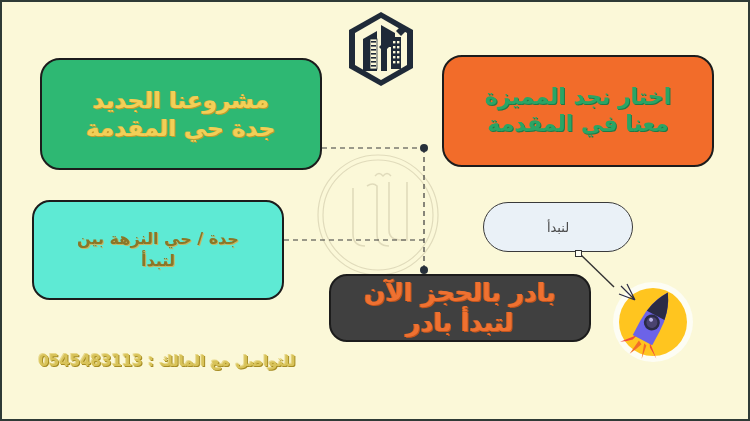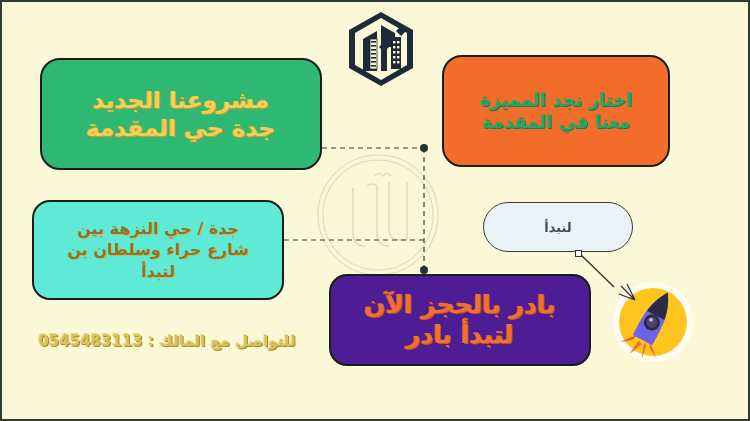--- a/index.html
+++ b/index.html
@@ -71,25 +71,25 @@
     color: #f2cf57;
     font-size: 23px;
     font-weight: bold;
     text-shadow: 1px 1px 0 #c59b2a, -1px 0 0 #d8b03b;
     letter-spacing: .5px;
   }
 
   
   .card-orange {
     left: 440px; top: 53px;
-    width: 228px; height: 112px;
+    width: 272px; height: 112px;
     background: #f26c2a;
     border-radius: 20px;
     color: #2aa565;
-    font-size: 18px;
+    font-size: 22px;
     font-weight: bold;
     text-shadow: 1px 1px 0 #1d7a49;
   }
 
   
   .card-white {
     left: 30px; top: 198px;
     width: 252px; height: 100px;
     background: #5eead4;
     border-radius: 18px;
@@ -97,22 +97,22 @@
     font-size: 16px;
     font-weight: bold;
     line-height: 1.35;
     text-shadow: 1px 1px 0 #c9b560;
     padding: 4px 10px;
   }
 
   
   .card-yellow {
     left: 327px; top: 272px;
-    width: 262px; height: 92px;
-    background: #4c1d95;
+    width: 262px; height: 68px;
+    background: #404040;
     border-radius: 18px;
     color: #ef7131;
     font-size: 25px;
     font-weight: bold;
     text-shadow: 1px 1px 0 #c4541c, -1px 0 0 #d2601f;
   }
 
   
   .pill {
     position: absolute;
@@ -120,42 +120,41 @@
     width: 150px; height: 50px;
     box-sizing: border-box;
     background: #eaf1f7;
     border: 1.5px solid #3a3a3a;
     border-radius: 26px;
     display: flex;
     align-items: center;
     justify-content: center;
     color: #4a4a4a;
     font-size: 13px;
-    font-weight: bold;
   }
   .pill-handle {
     position: absolute;
     left: 573px; top: 248px;
     width: 7px; height: 7px;
     background: #fdfdf4;
     border: 1.2px solid #333;
     box-sizing: border-box;
   }
 
   
   .rocket {
     position: absolute;
     left: 603px; top: 272px;
     width: 92px; height: 92px;
   }
 
   
   .contact {
     position: absolute;
-    left: 30px; top: 330px;
+    left: 30px; top: 350px;
     width: 270px;
     text-align: center;
     color: #d8c35a;
     font-size: 15px;
     font-weight: bold;
     direction: rtl;
     text-shadow: 1px 1px 0 #a68c22, -1px -1px 0 #e8d98b;
     letter-spacing: .4px;
   }
 </style>
@@ -220,21 +219,20 @@
     <span class="line">جدة حي المقدمة</span>
   </div>
 
   <div class="card card-orange">
     <span class="line">اختار نجد المميزة</span>
     <span class="line">معنا في المقدمة</span>
   </div>
 
   <div class="card card-white">
     <span class="line">جدة / حي النزهة بين</span>
-    <span class="line">شارع حراء وسلطان بن</span>
     <span class="line">لتبدأ</span>
   </div>
 
   <div class="card card-yellow">
     <span class="line">بادر بالحجز الآن</span>
     <span class="line">لتبدأ بادر</span>
   </div>
 
   <div class="pill">
     <span>لنبدأ</span>

